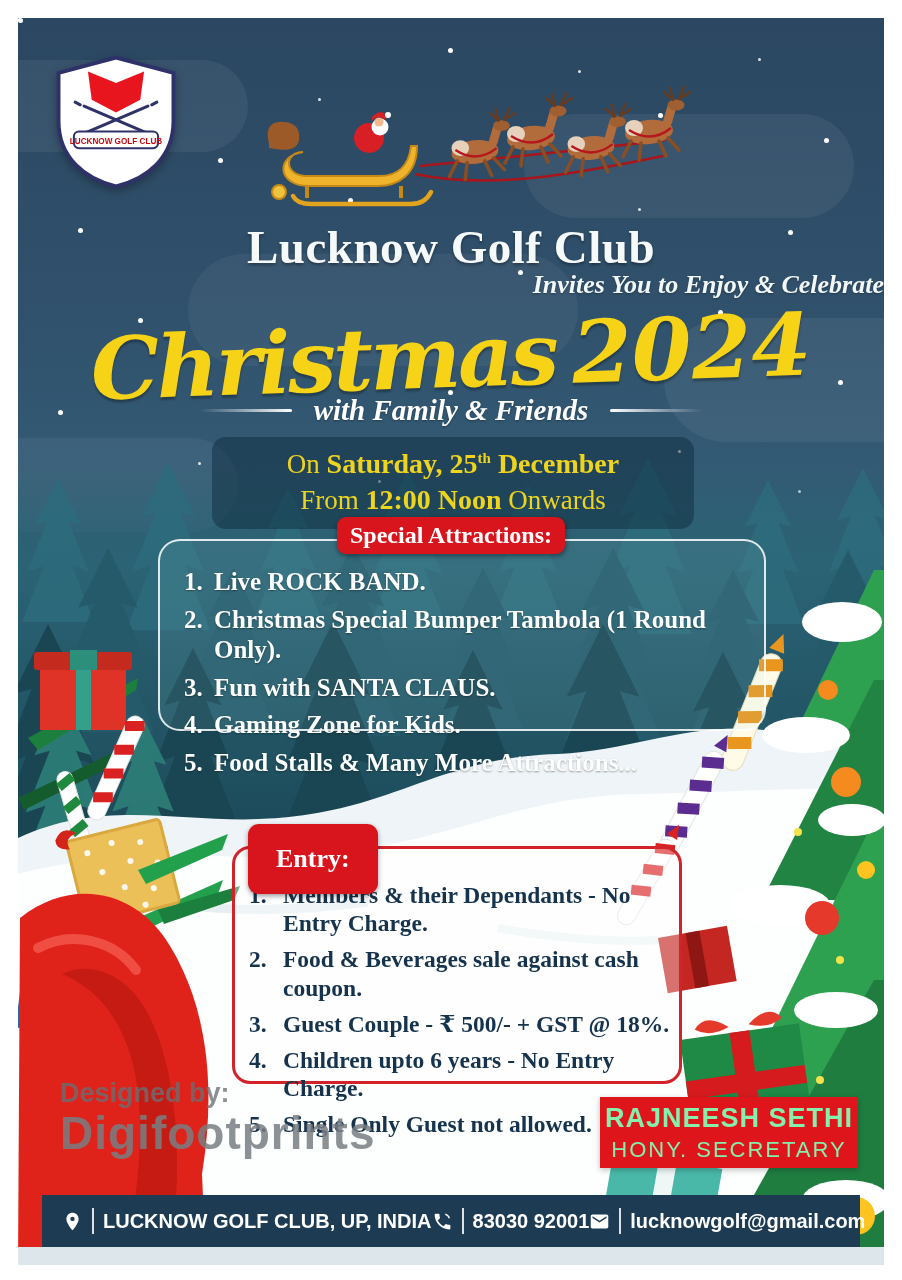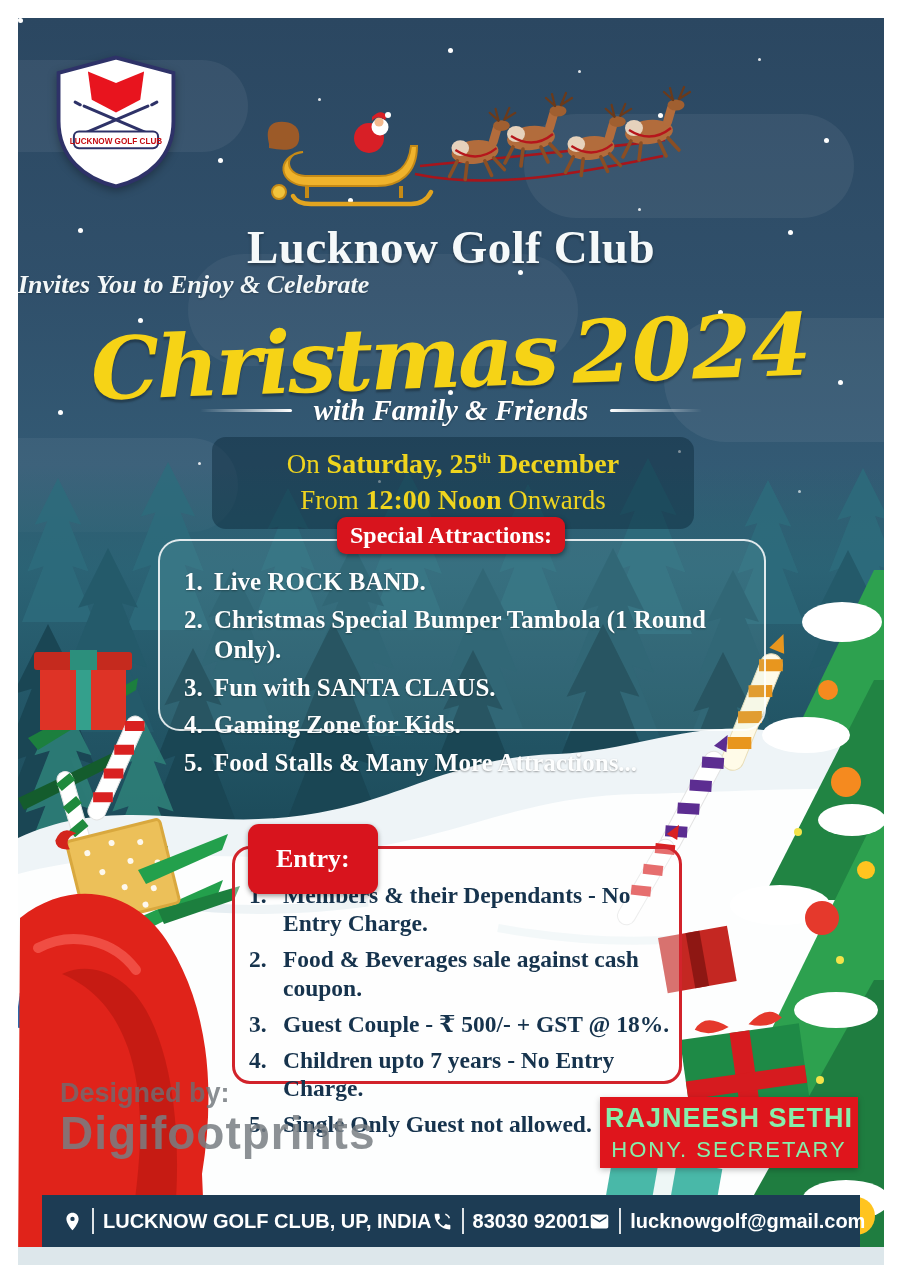--- a/index.html
+++ b/index.html
@@ -26,21 +26,21 @@
 
   .forest{position:absolute;left:0;top:400px;width:866px;height:420px;z-index:1;}
   .snowfield{position:absolute;left:0;top:660px;width:866px;height:587px;z-index:1;}
   .strip{position:absolute;left:0;top:1229px;width:866px;height:18px;background:#dde7eb;z-index:6;}
 
   .logo{position:absolute;left:34px;top:37px;width:128px;height:134px;z-index:3;filter:drop-shadow(0 3px 4px rgba(0,0,0,.3));}
   .sleigh{position:absolute;left:247px;top:58px;width:430px;height:150px;z-index:2;}
 
   .title{position:absolute;left:0;top:202px;width:100%;text-align:center;color:#f5f9fa;font-size:47px;font-weight:bold;
     letter-spacing:.5px;text-shadow:0 2px 3px rgba(0,0,0,.35);z-index:3;}
-  .subtitle{position:absolute;left:0;top:252px;width:100%;text-align:left;color:#f2f7f8;font-size:26px;font-weight:bold;
+  .subtitle{position:absolute;left:0;top:252px;width:100%;text-align:right;color:#f2f7f8;font-size:26px;font-weight:bold;
     font-style:italic;text-shadow:0 1px 2px rgba(0,0,0,.3);z-index:3;}
   .event-title{position:absolute;left:0;top:288px;width:100%;text-align:center;color:#f6d316;font-size:86px;font-weight:bold;
     font-style:italic;letter-spacing:-3px;transform:rotate(-2deg);text-shadow:0 3px 2px rgba(0,0,0,.28);z-index:3;
     font-family:"DejaVu Serif","Liberation Serif",serif;}
   .event-title .year{margin-left:16px;letter-spacing:0;}
   .tagline{position:absolute;left:0;top:376px;width:100%;display:flex;align-items:center;justify-content:center;gap:22px;
     color:#fff;font-size:29px;font-weight:bold;font-style:italic;text-shadow:0 1px 2px rgba(0,0,0,.3);z-index:3;}
   .dash{width:92px;height:3.5px;border-radius:2px;background:linear-gradient(90deg,rgba(255,255,255,0),#fff);}
   .dash.r{background:linear-gradient(270deg,rgba(255,255,255,0),#fff);}
 
@@ -371,21 +371,21 @@
       <div class="item">
           <span class="n">2.</span>
           <span>Food &amp; Beverages sale against cash coupon.</span>
         </div>
       <div class="item">
           <span class="n">3.</span>
           <span>Guest Couple - ₹ 500/- + GST @ 18%.</span>
         </div>
       <div class="item">
           <span class="n">4.</span>
-          <span>Children upto 7 years - No Entry Charge.</span>
+          <span>Children upto 6 years - No Entry Charge.</span>
         </div>
       <div class="item">
           <span class="n">5.</span>
           <span>Single Only Guest not allowed.</span>
         </div>
     </div>
 
     <div class="credits">
       <div class="lbl">Designed by:</div>
       <div class="big">Digifootprints</div>

